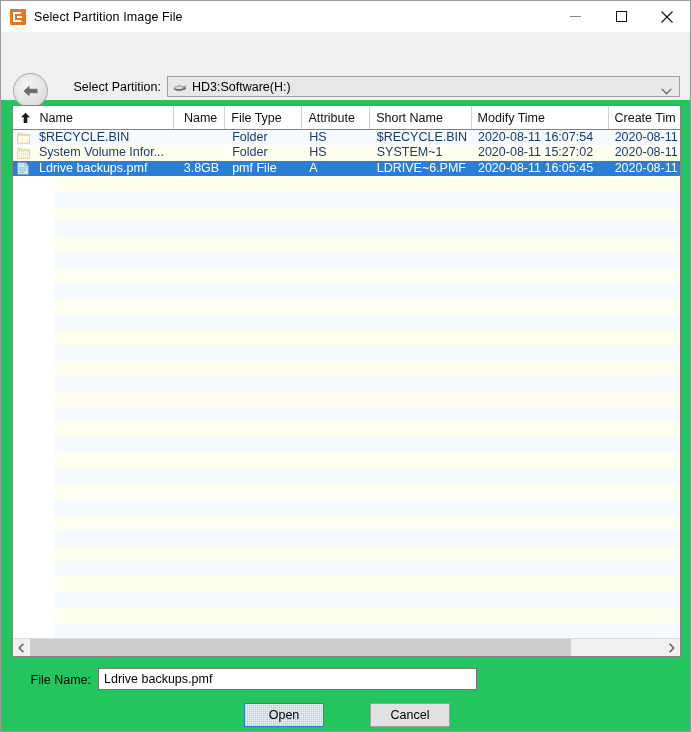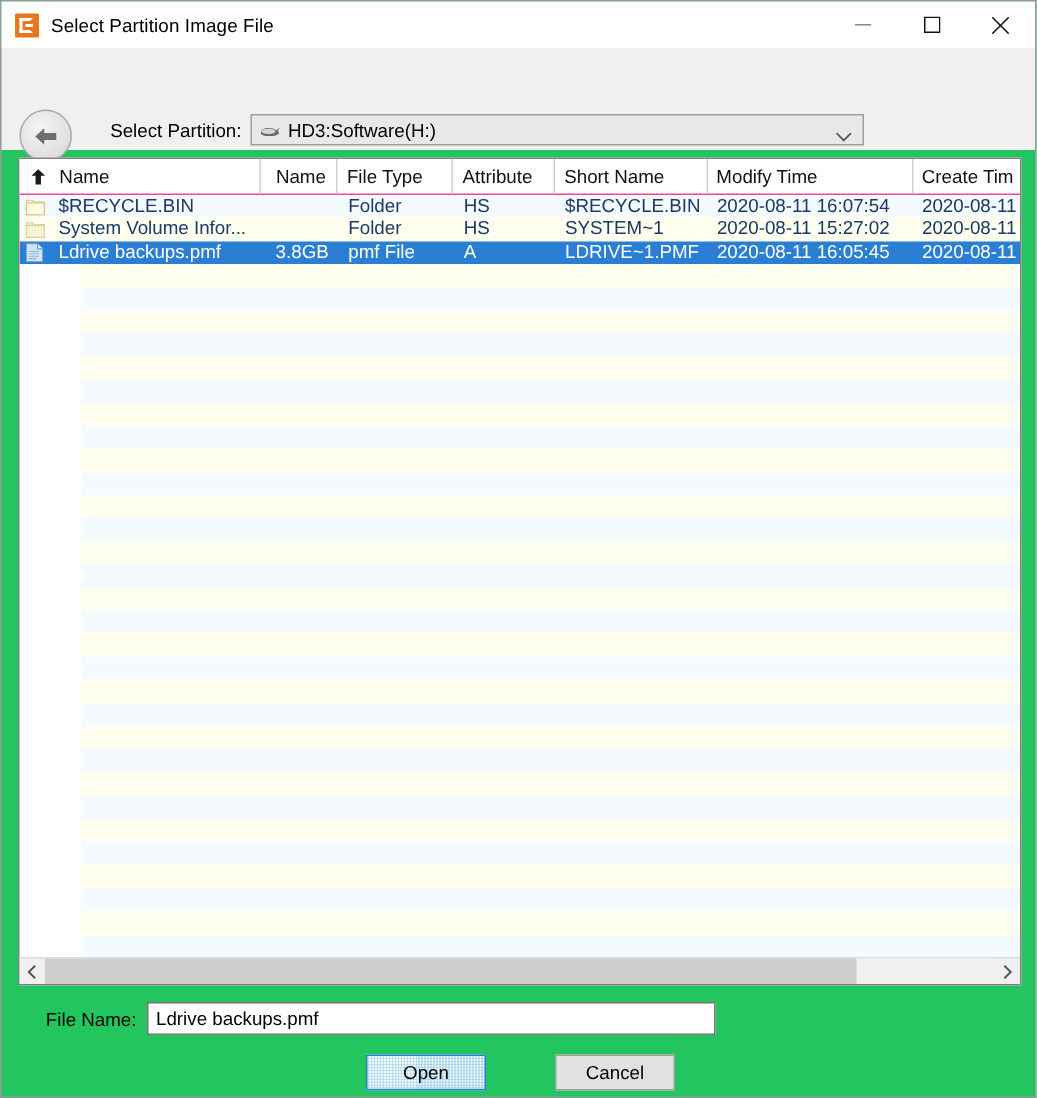--- a/index.html
+++ b/index.html
@@ -101,21 +101,21 @@
     color: #000;
     text-align: right;
     white-space: nowrap;
   }
   #lbl-partition { left: 60px; top: 48px; width: 100px; }
   #lbl-path      { left: 60px; top: 79px; width: 100px; }
 
   .combo {
     position: absolute;
     left: 166px; top: 44px;
-    width: 409px; height: 21px;
+    width: 513px; height: 21px;
     box-sizing: border-box;
     border: 1px solid #a0a0a0;
     background: #e8e8e8;
     display: flex;
     align-items: center;
     padding-left: 5px;
     font-size: 12.5px;
   }
   .combo .arrow {
     position: absolute;
@@ -471,21 +471,21 @@
                   <line x1="2.2" y1="7.2" x2="9" y2="7.2"></line>
                   <line x1="2.2" y1="8.8" x2="9" y2="8.8"></line>
                   <line x1="2.2" y1="10.4" x2="7" y2="10.4"></line>
                 </g>
               </svg>
             </div>
             <div class="cell" style="width: 152px;">Ldrive backups.pmf</div>
             <div class="cell num" style="width: 54px;">3.8GB</div>
             <div class="cell" style="width: 82px;">pmf File</div>
             <div class="cell" style="width: 72px;">A</div>
-            <div class="cell" style="width: 108px;">LDRIVE~1.PMF</div>
+            <div class="cell" style="width: 108px;">LDRIVE~6.PMF</div>
             <div class="cell" style="width: 146px;">2020-08-11 16:05:45</div>
             <div class="cell" style="width: 76px;">2020-08-11</div>
           </div>
         </div>
     </div>
 
     <div class="hscroll">
       <div class="sb-arrow">
         <svg width="9" height="10" viewBox="0 0 9 10">
             <path d="M6.4 0.8 L2.2 5 L6.4 9.2" fill="none" stroke="#555" stroke-width="1.3"></path>

